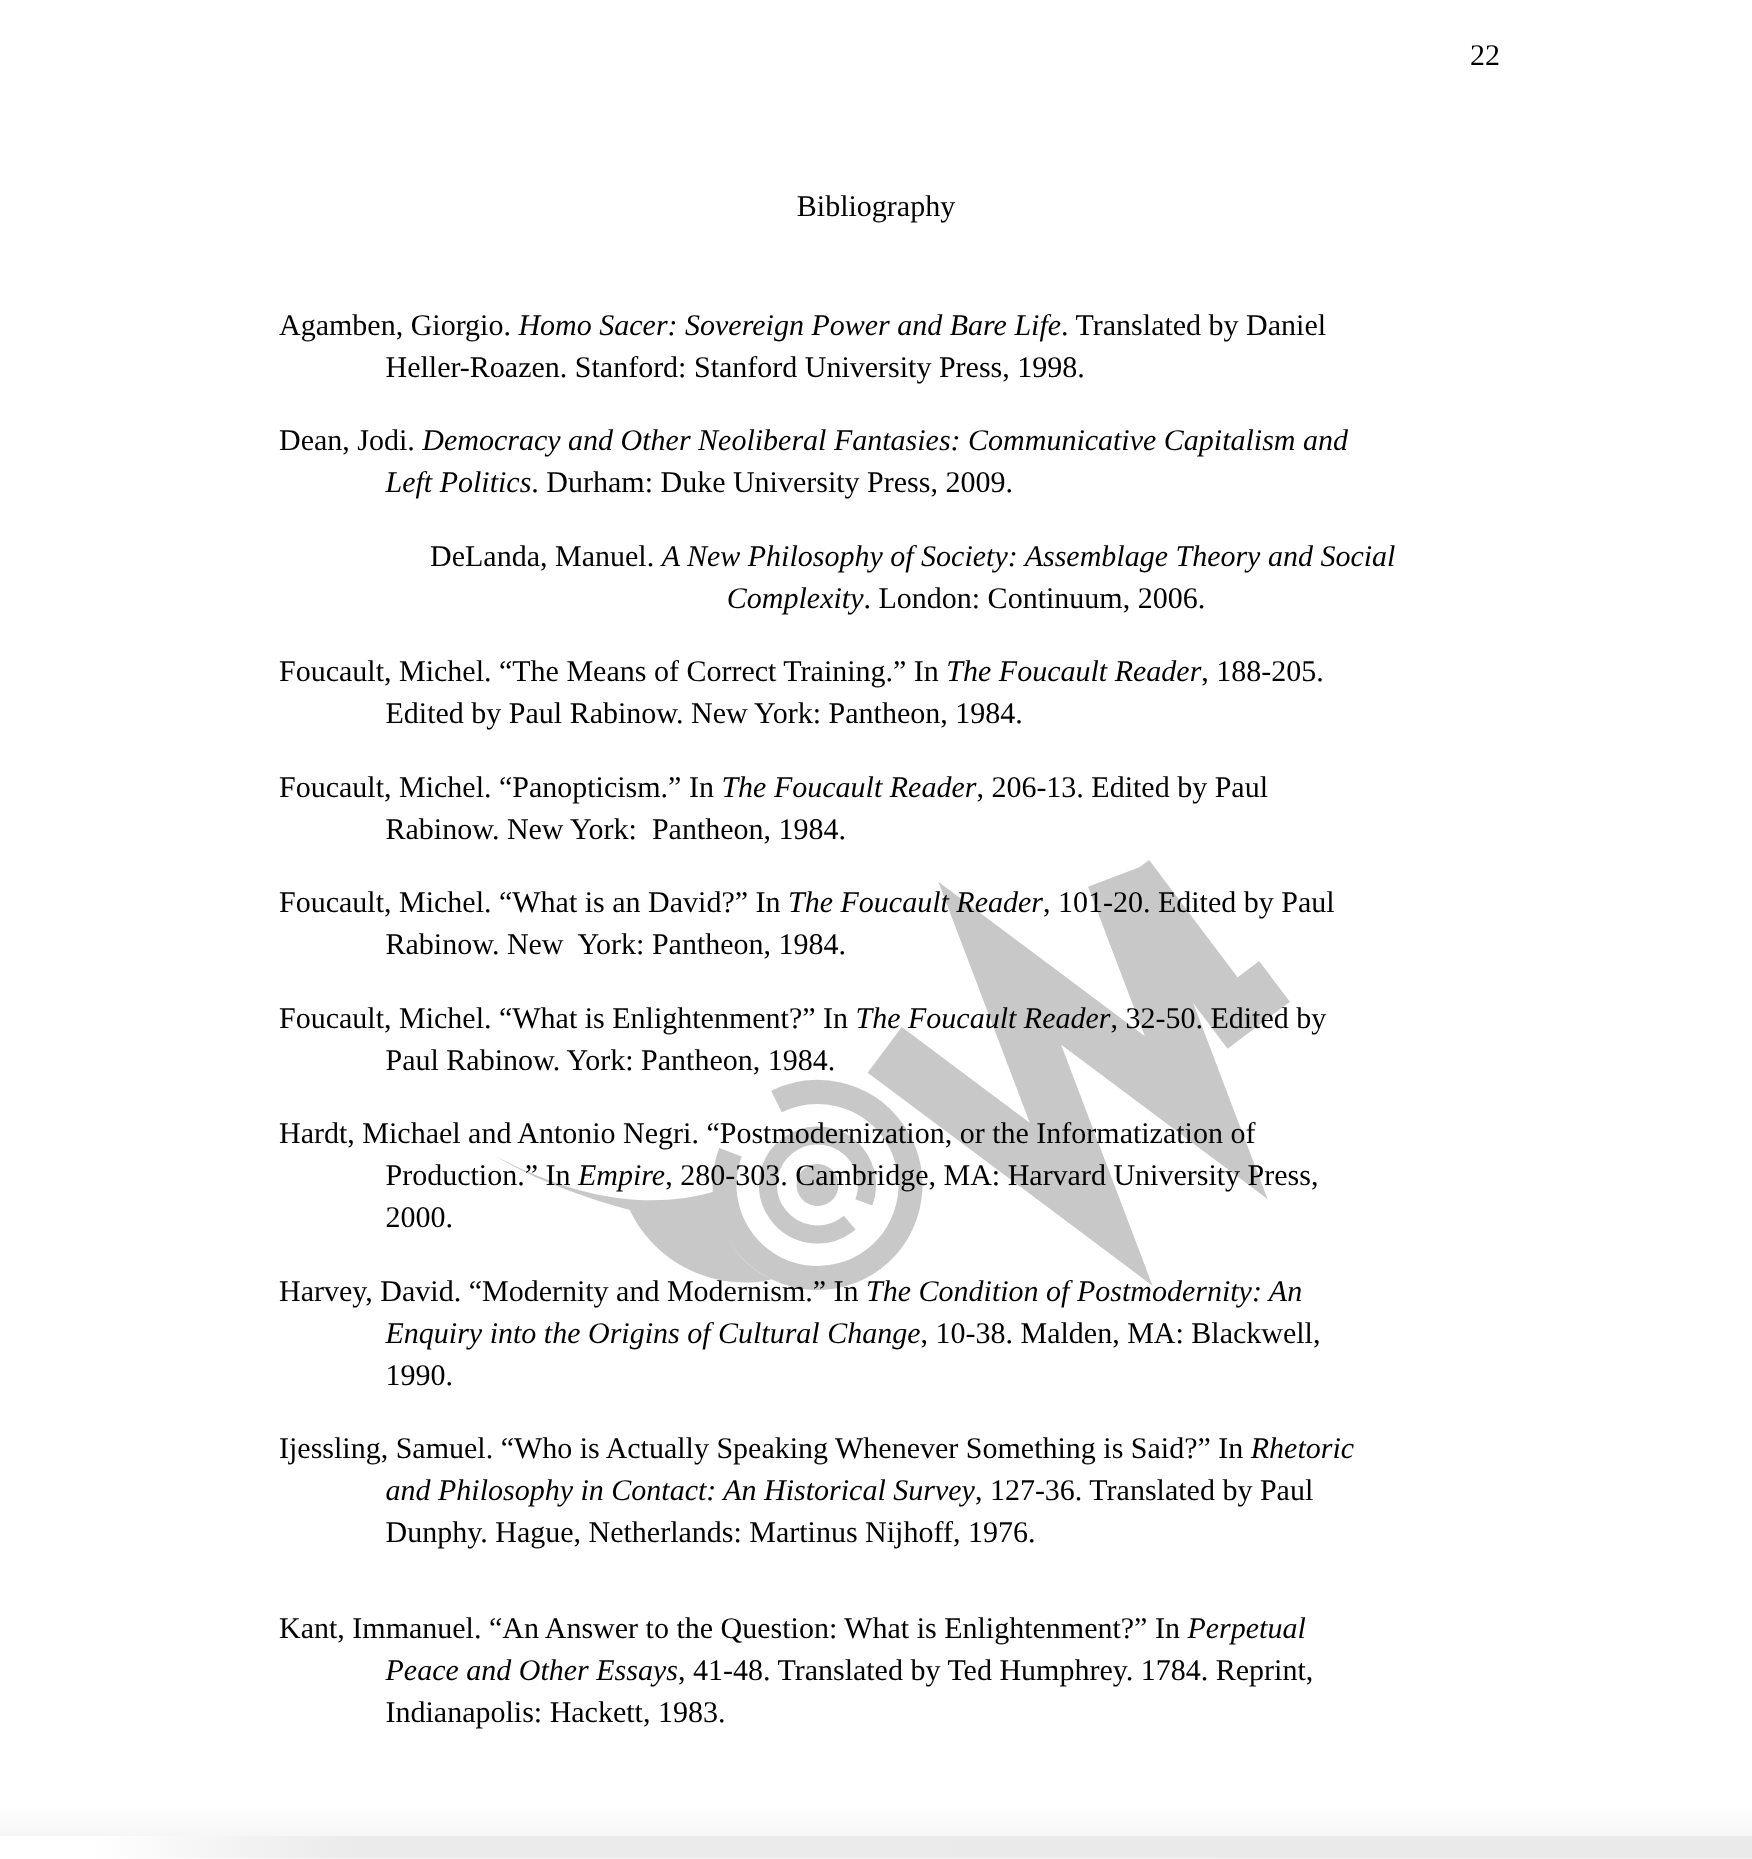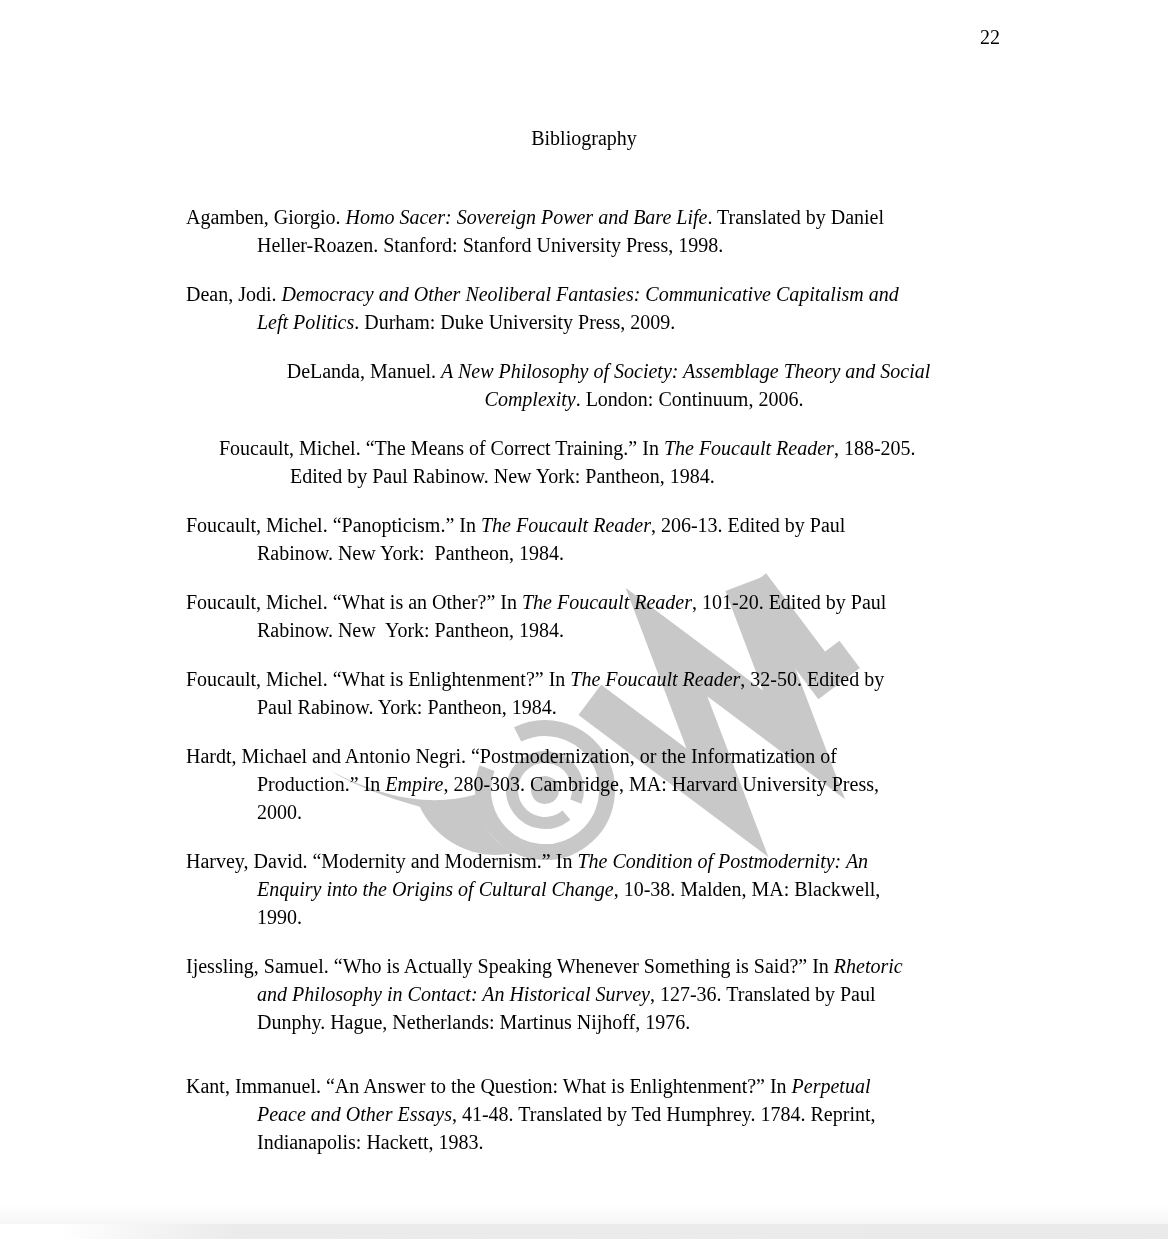--- a/index.html
+++ b/index.html
@@ -65,23 +65,23 @@
     </g>
   </svg>
 
   <div class="text-layer">
     <div class="page-number">22</div>
     <div class="doc-title">Bibliography</div>
     <div class="entries">
         <div class="entry" style="padding-left: 71px; text-indent: -71px;"><span>Agamben, Giorgio. </span><i>Homo Sacer: Sovereign Power and Bare Life</i><span>. Translated by Daniel</span><br><span>Heller-Roazen. Stanford: Stanford University Press, 1998.</span></div>
         <div class="entry" style="padding-left: 71px; text-indent: -71px;"><span>Dean, Jodi. </span><i>Democracy and Other Neoliberal Fantasies: Communicative Capitalism and</i><br><i>Left Politics</i><span>. Durham: Duke University Press, 2009.</span></div>
         <div class="entry" style="padding-left: 71px; text-indent: -71px; text-align: center;"><span>DeLanda, Manuel. </span><i>A New Philosophy of Society: Assemblage Theory and Social</i><br><i>Complexity</i><span>. London: Continuum, 2006.</span></div>
-        <div class="entry" style="padding-left: 71px; text-indent: -71px; margin-left: 33px;"><span>Foucault, Michel. “The Means of Correct Training.” In </span><i>The Foucault Reader</i><span>, 188-205.</span><br><span>Edited by Paul Rabinow. New York: Pantheon, 1984.</span></div>
+        <div class="entry" style="padding-left: 71px; text-indent: -71px;"><span>Foucault, Michel. “The Means of Correct Training.” In </span><i>The Foucault Reader</i><span>, 188-205.</span><br><span>Edited by Paul Rabinow. New York: Pantheon, 1984.</span></div>
         <div class="entry" style="padding-left: 71px; text-indent: -71px;"><span>Foucault, Michel. “Panopticism.” In </span><i>The Foucault Reader</i><span>, 206-13. Edited by Paul</span><br><span>Rabinow. New York:  Pantheon, 1984.</span></div>
-        <div class="entry" style="padding-left: 71px; text-indent: -71px;"><span>Foucault, Michel. “What is an Other?” In </span><i>The Foucault Reader</i><span>, 101-20. Edited by Paul</span><br><span>Rabinow. New  York: Pantheon, 1984.</span></div>
+        <div class="entry" style="padding-left: 71px; text-indent: -71px;"><span>Foucault, Michel. “What is an David?” In </span><i>The Foucault Reader</i><span>, 101-20. Edited by Paul</span><br><span>Rabinow. New  York: Pantheon, 1984.</span></div>
         <div class="entry" style="padding-left: 71px; text-indent: -71px;"><span>Foucault, Michel. “What is Enlightenment?” In </span><i>The Foucault Reader</i><span>, 32-50. Edited by</span><br><span>Paul Rabinow. York: Pantheon, 1984.</span></div>
         <div class="entry" style="padding-left: 71px; text-indent: -71px;"><span>Hardt, Michael and Antonio Negri. “Postmodernization, or the Informatization of</span><br><span>Production.” In </span><i>Empire</i><span>, 280-303. Cambridge, MA: Harvard University Press,</span><br><span>2000.</span></div>
         <div class="entry" style="padding-left: 71px; text-indent: -71px;"><span>Harvey, David. “Modernity and Modernism.” In </span><i>The Condition of Postmodernity: An</i><br><i>Enquiry into the Origins of Cultural Change</i><span>, 10-38. Malden, MA: Blackwell,</span><br><span>1990.</span></div>
         <div class="entry" style="padding-left: 71px; text-indent: -71px;"><span>Ijessling, Samuel. “Who is Actually Speaking Whenever Something is Said?” In </span><i>Rhetoric</i><br><i>and Philosophy in Contact: An Historical Survey</i><span>, 127-36. Translated by Paul</span><br><span>Dunphy. Hague, Netherlands: Martinus Nijhoff, 1976.</span></div>
         <div class="entry" style="padding-left: 71px; text-indent: -71px; margin-top: 36px;"><span>Kant, Immanuel. “An Answer to the Question: What is Enlightenment?” In </span><i>Perpetual</i><br><i>Peace and Other Essays</i><span>, 41-48. Translated by Ted Humphrey. 1784. Reprint,</span><br><span>Indianapolis: Hackett, 1983.</span></div>
       </div>
   </div>
 
   <div class="bottom-fade"></div>
   <div class="bottom-edge"></div>

